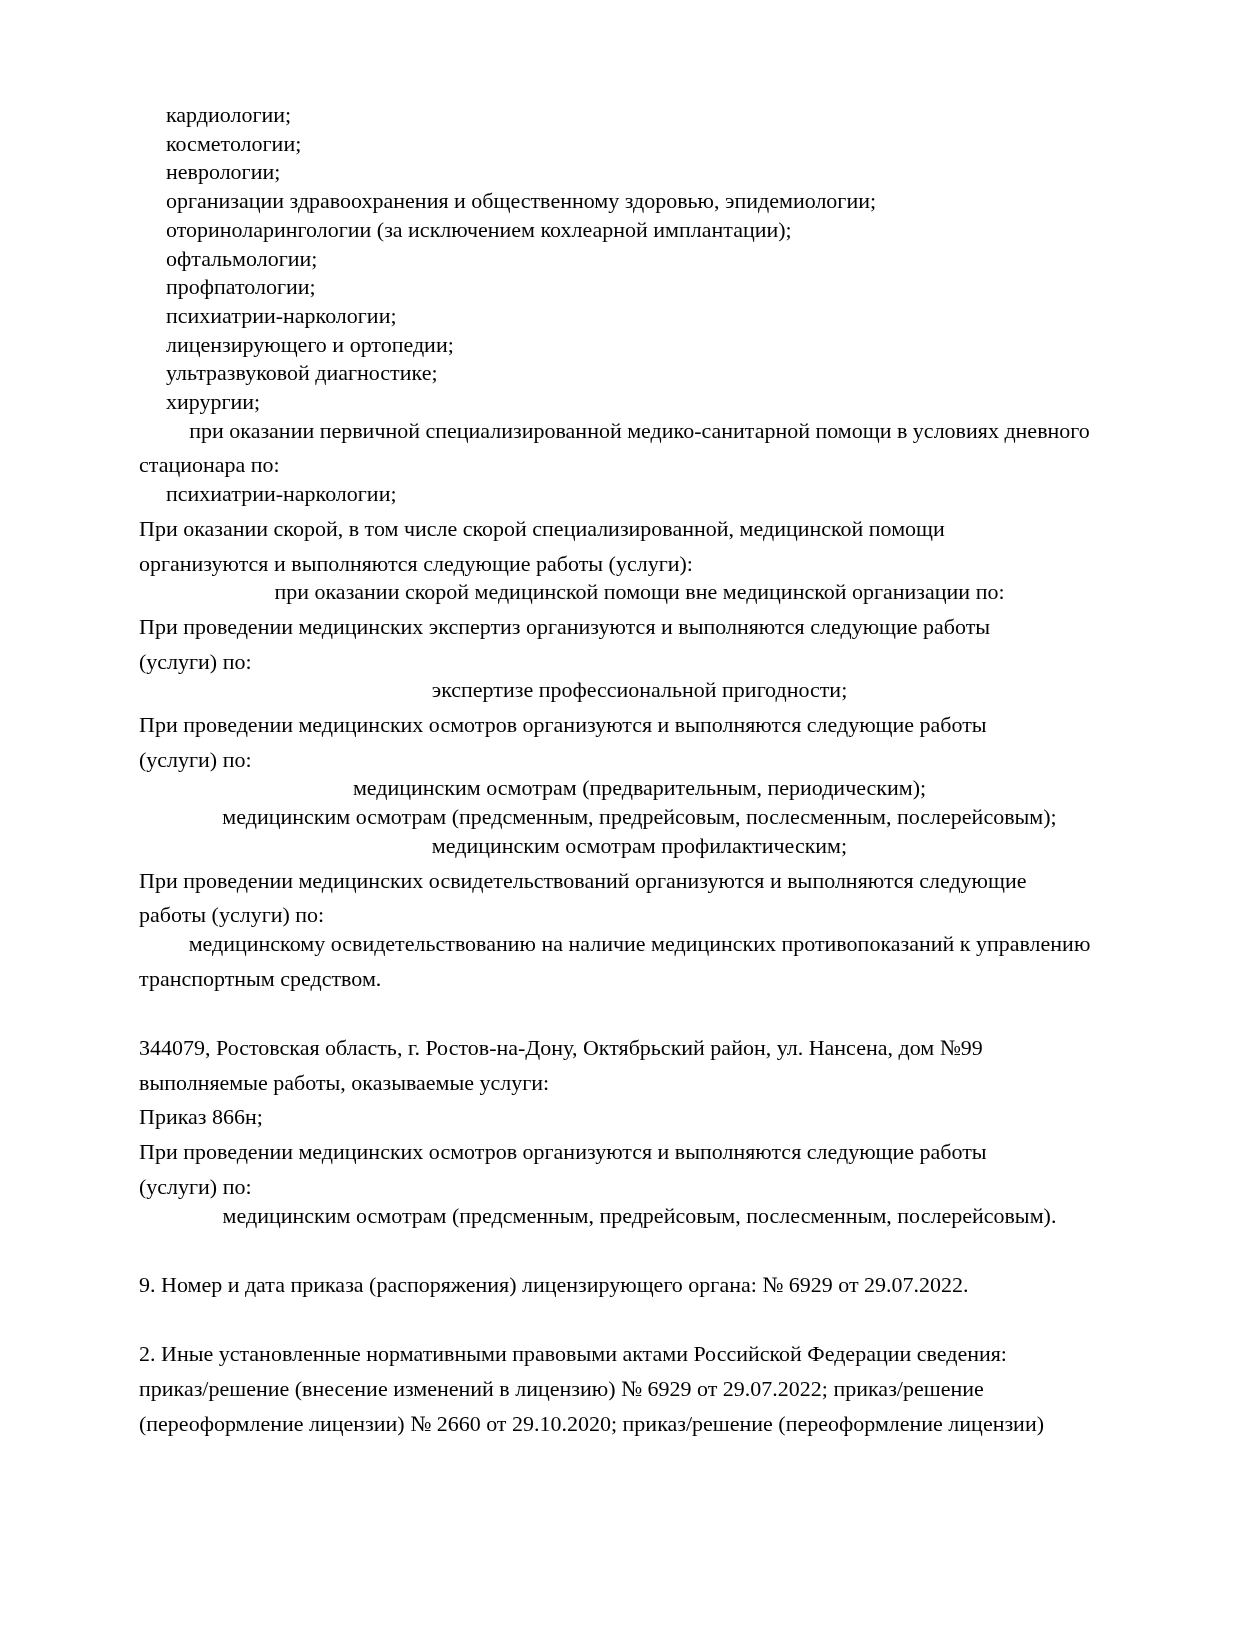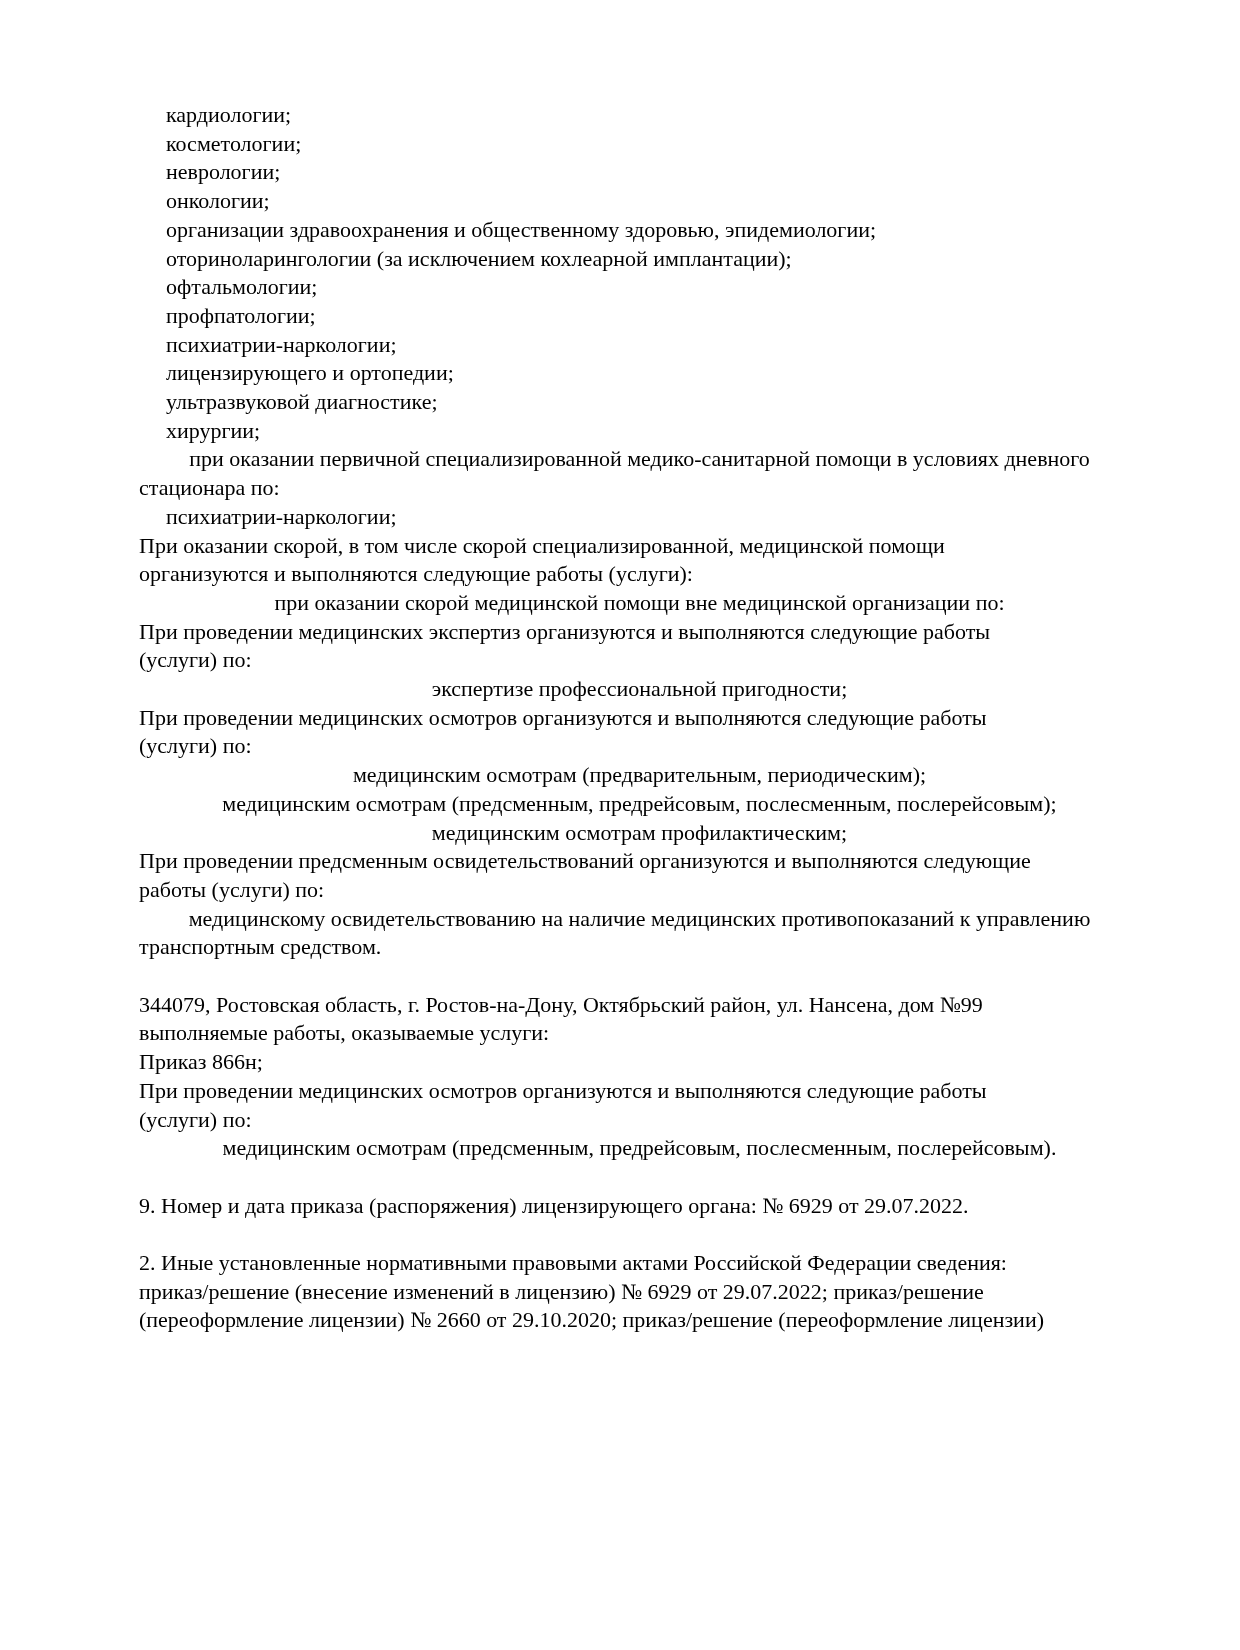--- a/index.html
+++ b/index.html
@@ -21,33 +21,32 @@
     left: 139px;
     top: 101px;
     width: 990px;
     font-size: 22px;
     line-height: 28.7px;
     white-space: nowrap;
   }
   .line {
     min-height: 28.7px;
   }
-  .ind-0 { padding-left: 0; }
+  .ind-0 { padding-left: 0; margin-top: 6px; }
   .ind-1 { padding-left: 11px; text-align: center; }
   .ind-2 { padding-left: 27px; }
 </style>
 </head>
 <body>
 
 <div class="page">
   <div class="doc-body">
       <div class="line ind-2">кардиологии;</div>
       <div class="line ind-2">косметологии;</div>
       <div class="line ind-2">неврологии;</div>
-      <div class="line ind-2">онкологии;</div>
       <div class="line ind-2">организации здравоохранения и общественному здоровью, эпидемиологии;</div>
       <div class="line ind-2">оториноларингологии (за исключением кохлеарной имплантации);</div>
       <div class="line ind-2">офтальмологии;</div>
       <div class="line ind-2">профпатологии;</div>
       <div class="line ind-2">психиатрии-наркологии;</div>
       <div class="line ind-2">лицензирующего и ортопедии;</div>
       <div class="line ind-2">ультразвуковой диагностике;</div>
       <div class="line ind-2">хирургии;</div>
       <div class="line ind-1">при оказании первичной специализированной медико-санитарной помощи в условиях дневного</div>
       <div class="line ind-0">стационара по:</div>
@@ -56,21 +55,21 @@
       <div class="line ind-0">организуются и выполняются следующие работы (услуги):</div>
       <div class="line ind-1">при оказании скорой медицинской помощи вне медицинской организации по:</div>
       <div class="line ind-0">При проведении медицинских экспертиз организуются и выполняются следующие работы</div>
       <div class="line ind-0">(услуги) по:</div>
       <div class="line ind-1">экспертизе профессиональной пригодности;</div>
       <div class="line ind-0">При проведении медицинских осмотров организуются и выполняются следующие работы</div>
       <div class="line ind-0">(услуги) по:</div>
       <div class="line ind-1">медицинским осмотрам (предварительным, периодическим);</div>
       <div class="line ind-1">медицинским осмотрам (предсменным, предрейсовым, послесменным, послерейсовым);</div>
       <div class="line ind-1">медицинским осмотрам профилактическим;</div>
-      <div class="line ind-0">При проведении предсменным освидетельствований организуются и выполняются следующие</div>
+      <div class="line ind-0">При проведении медицинских освидетельствований организуются и выполняются следующие</div>
       <div class="line ind-0">работы (услуги) по:</div>
       <div class="line ind-1">медицинскому освидетельствованию на наличие медицинских противопоказаний к управлению</div>
       <div class="line ind-0">транспортным средством.</div>
       <div class="line ind-0"></div>
       <div class="line ind-0">344079, Ростовская область, г. Ростов-на-Дону, Октябрьский район, ул. Нансена, дом №99</div>
       <div class="line ind-0">выполняемые работы, оказываемые услуги:</div>
       <div class="line ind-0">Приказ 866н;</div>
       <div class="line ind-0">При проведении медицинских осмотров организуются и выполняются следующие работы</div>
       <div class="line ind-0">(услуги) по:</div>
       <div class="line ind-1">медицинским осмотрам (предсменным, предрейсовым, послесменным, послерейсовым).</div>

